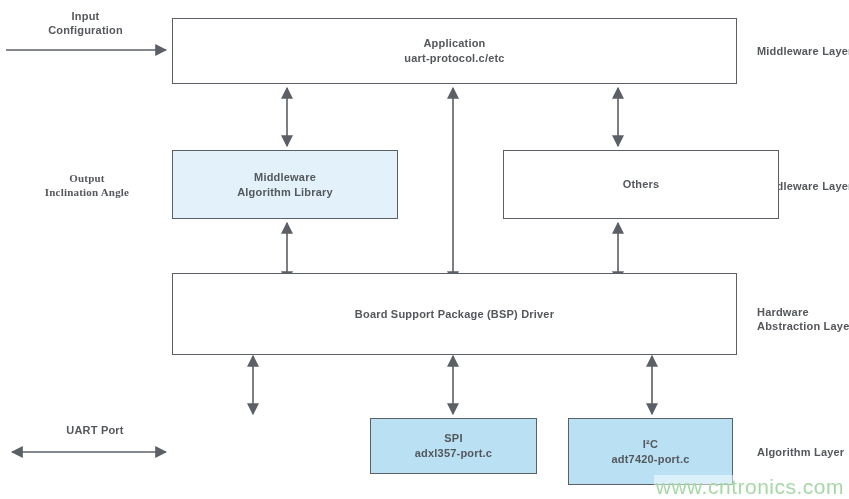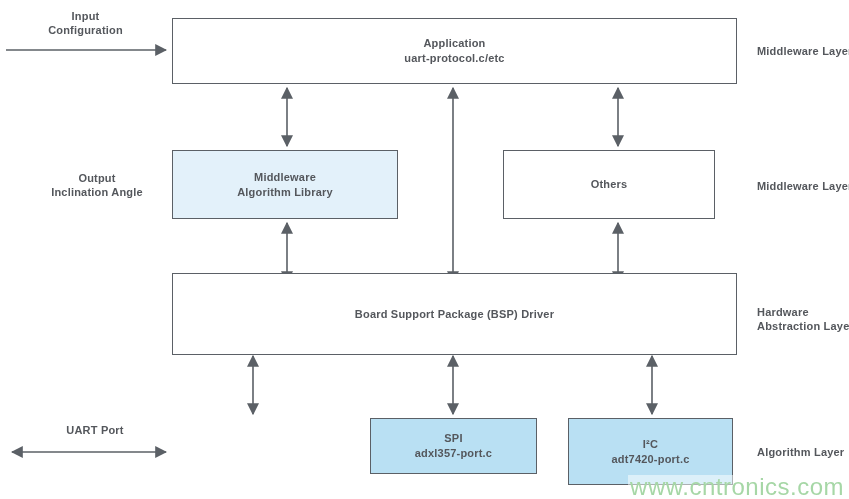--- a/index.html
+++ b/index.html
@@ -24,21 +24,21 @@
     letter-spacing:0.2px;
   }
   .side-label span { display:block; }
   .right-label { left:757px; text-align:left; white-space:nowrap; }
   .left-label  { text-align:center; }
   svg.arrows { position:absolute; left:0; top:0; pointer-events:none; }
   .arrow { stroke:var(--line-color); stroke-width:1.6; fill:none; }
   .ah { fill:var(--line-color); }
   .watermark {
     position:absolute; right:3px; bottom:0px;
-    font-size:24px; line-height:24px; font-weight:normal;
+    font-size:21px; line-height:24px; font-weight:normal;
     color:var(--wm-color); background:rgba(255,255,255,0.5); padding:0 2px;
     letter-spacing:0.5px;
   }
 </style>
 </head>
 <body>
 
 <div class="canvas">
 
   <svg class="arrows" width="849" height="499" viewBox="0 0 849 499">
@@ -61,21 +61,21 @@
 
     <line class="arrow" x1="253" y1="356" x2="253" y2="414" marker-start="url(#ah)" marker-end="url(#ah)"></line>
     <line class="arrow" x1="453" y1="356" x2="453" y2="414" marker-start="url(#ah)" marker-end="url(#ah)"></line>
     <line class="arrow" x1="652" y1="356" x2="652" y2="414" marker-start="url(#ah)" marker-end="url(#ah)"></line>
   </svg>
 
   <div class="side-label left-label" style="left:28px; top:9px; width:115px;">
     <span>Input</span>
     <span>Configuration</span>
   </div>
-  <div class="side-label left-label" style="left:30px; top:171px; width:134px;">
+  <div class="side-label left-label" style="left:20px; top:171px; width:134px;font-family:Liberation Serif, serif;">
     <span>Output</span>
     <span>Inclination Angle</span>
   </div>
   <div class="side-label left-label" style="left:40px; top:423px; width:110px;">UART Port</div>
 
   <div class="side-label right-label" style="top:44px;">Middleware Layer</div>
   <div class="side-label right-label" style="top:179px;">Middleware Layer</div>
   <div class="side-label right-label" style="top:305px;">
     <span>Hardware</span>
     <span>Abstraction Layer</span>
@@ -85,21 +85,21 @@
   <div class="box fill-white" style="left:172px; top:18px; width:565px; height:66px;">
     <span>Application</span>
     <span>uart-protocol.c/etc</span>
   </div>
 
   <div class="box fill-light" style="left:172px; top:150px; width:226px; height:69px;">
     <span>Middleware</span>
     <span>Algorithm Library</span>
   </div>
 
-  <div class="box fill-white" style="left:503px; top:150px; width:212px; height:69px;">
+  <div class="box fill-white" style="left:503px; top:150px; width:276px; height:69px;">
     <span>Others</span>
   </div>
 
   <div class="box fill-white" style="left:172px; top:273px; width:565px; height:82px;">
     <span>Board Support Package (BSP) Driver</span>
   </div>
 
 
   <div class="box fill-blue" style="left:370px; top:418px; width:167px; height:56px;">
     <span>SPI</span>

